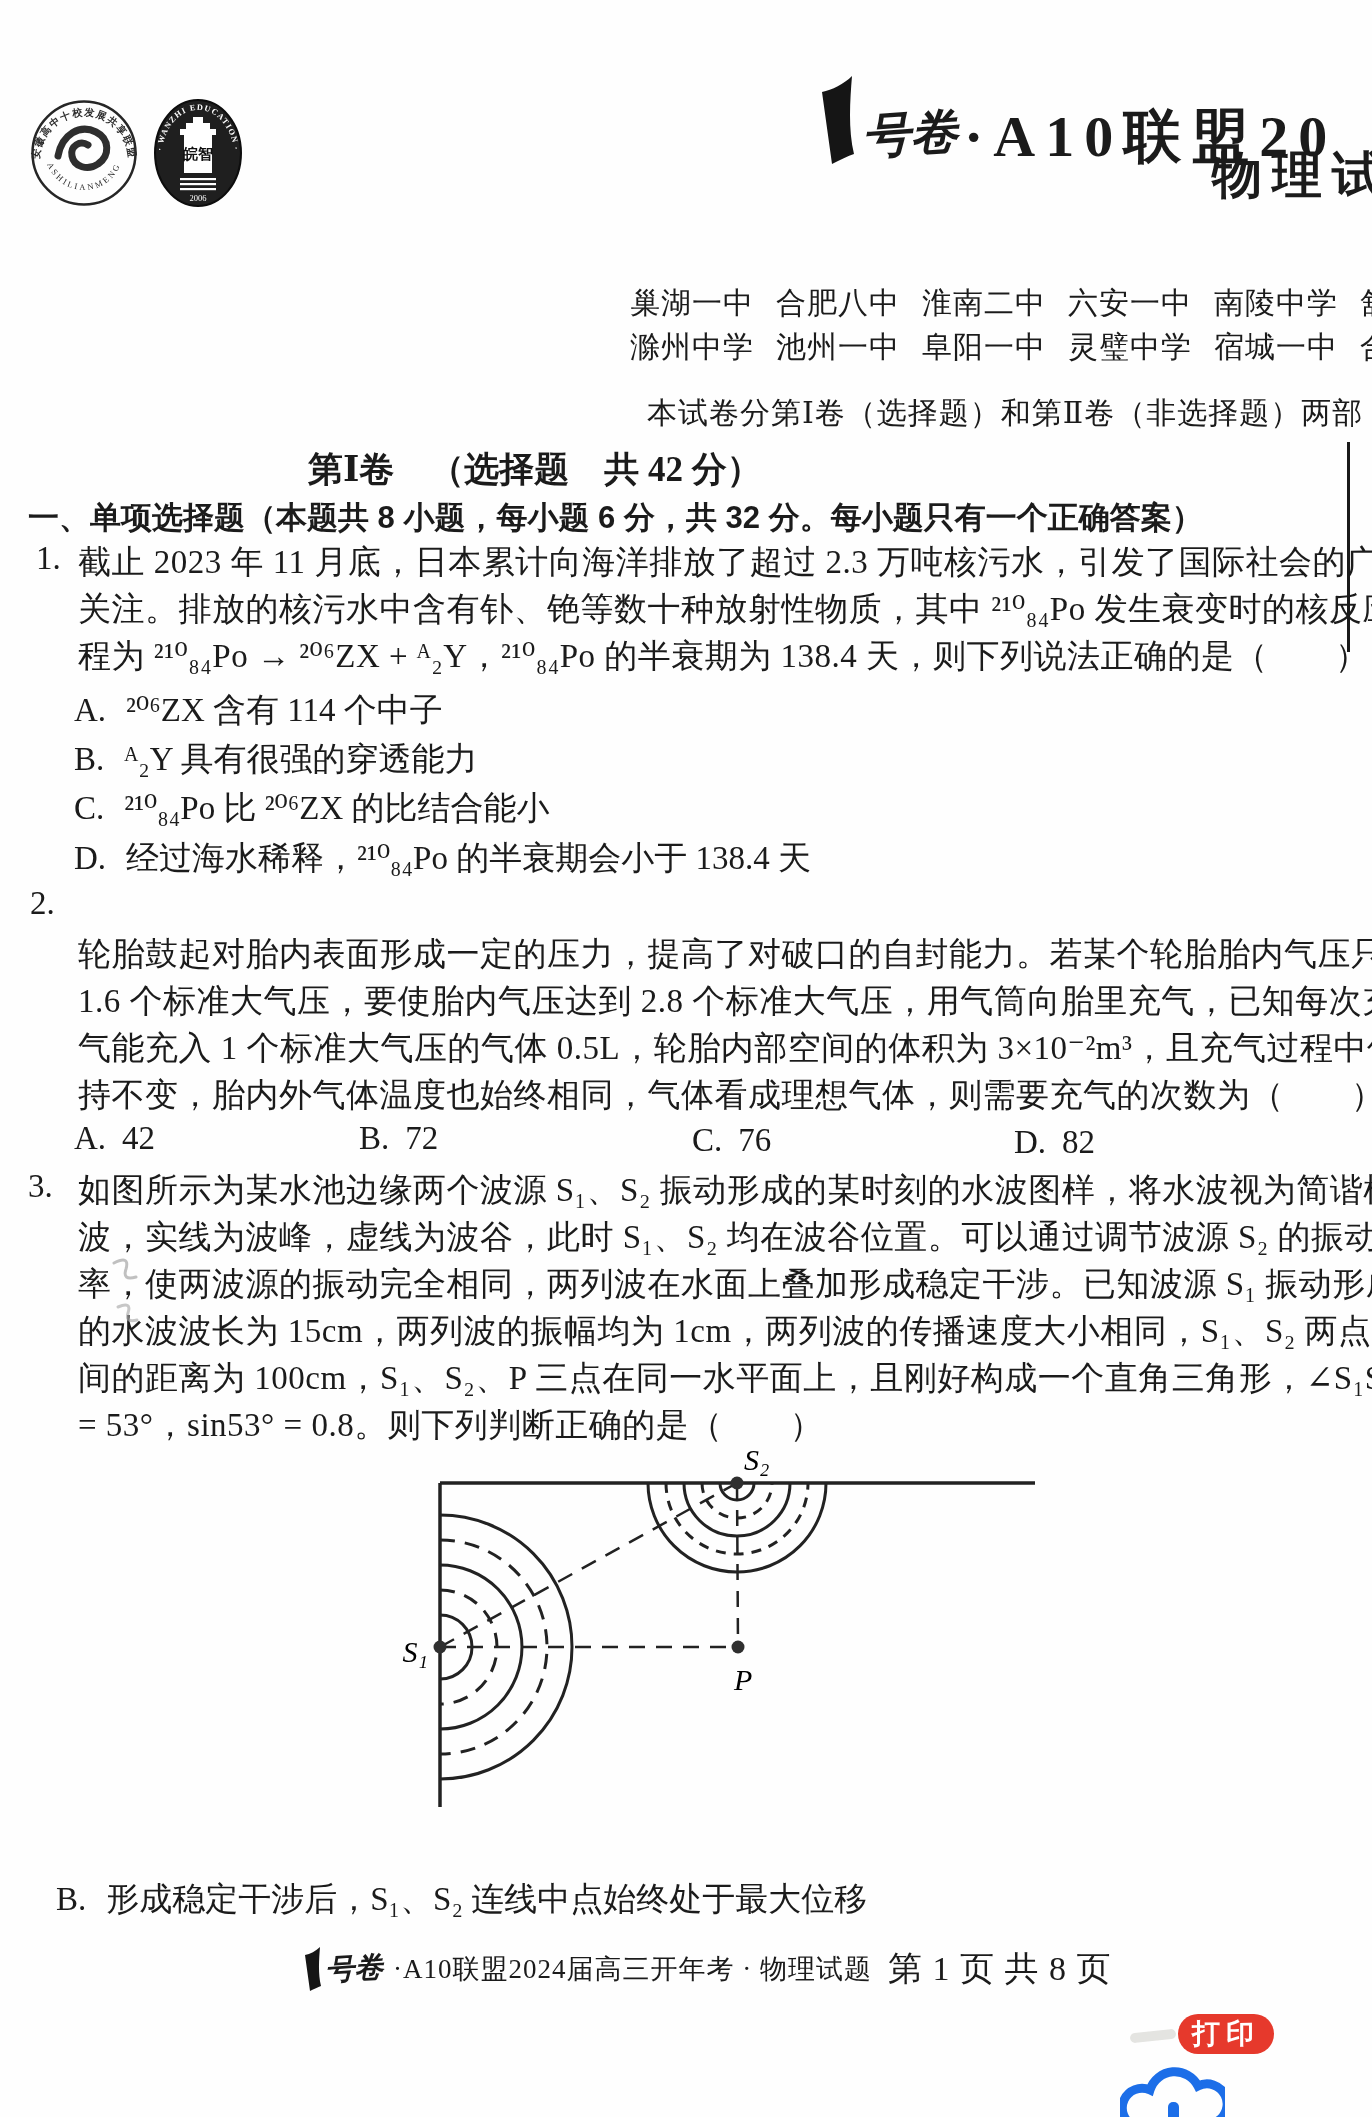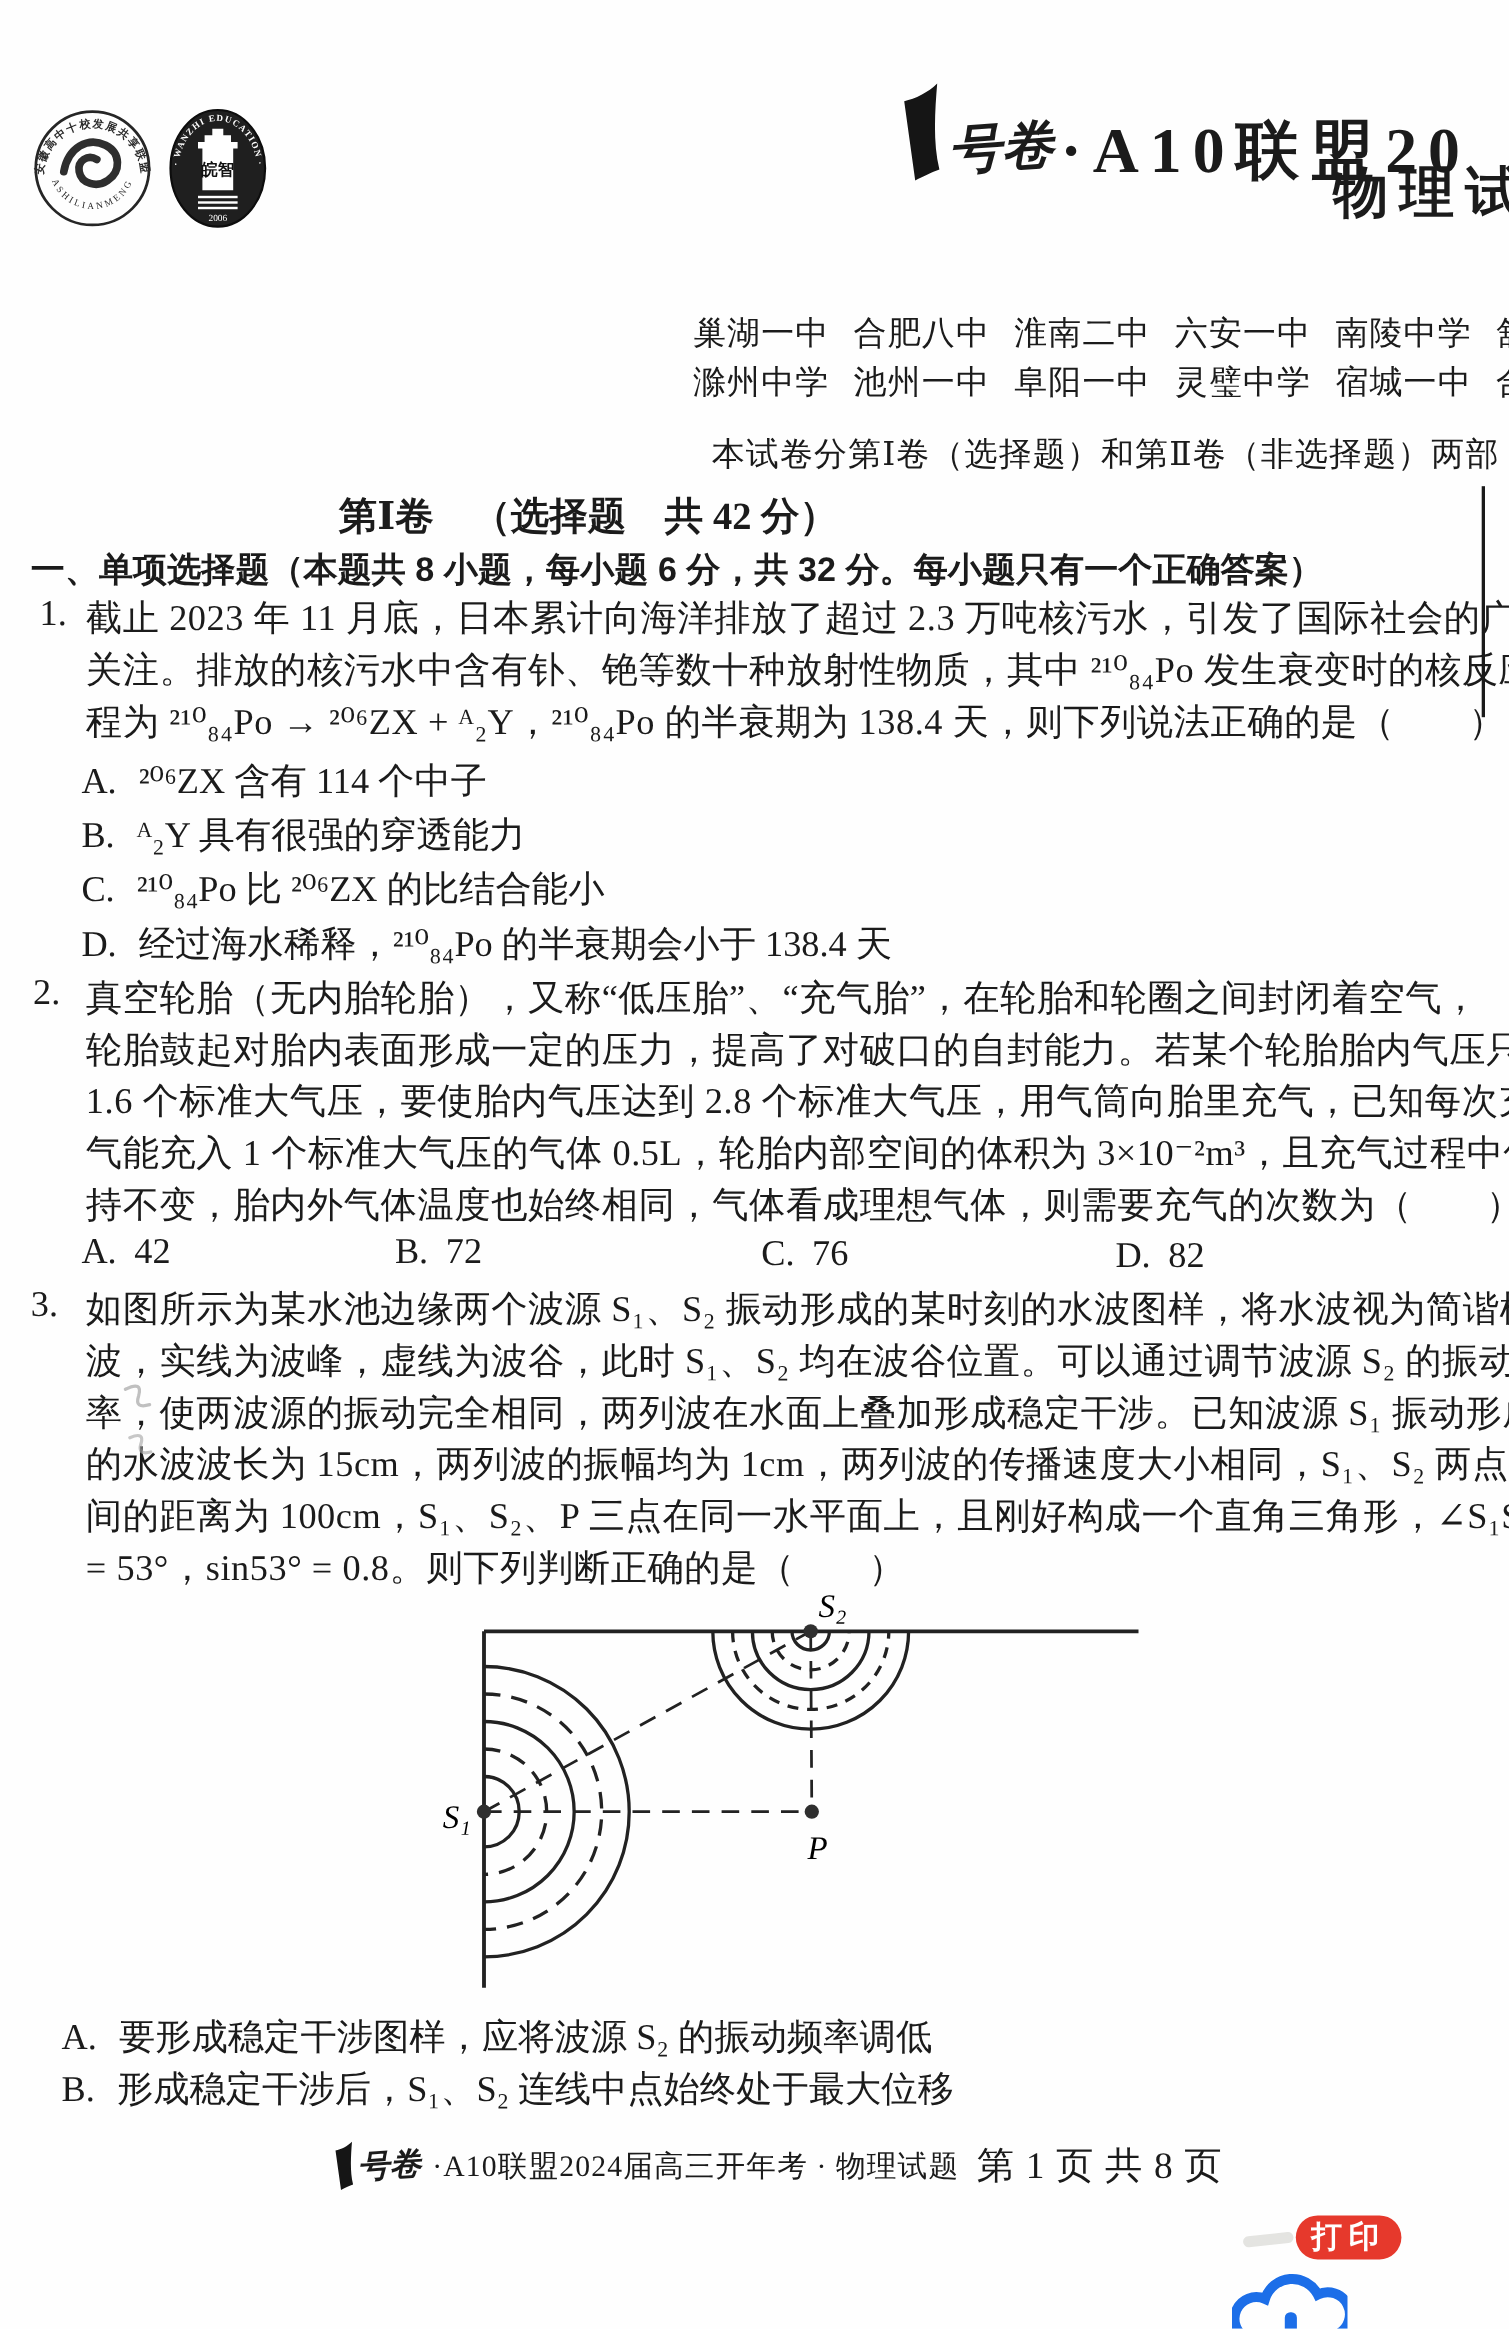--- a/index.html
+++ b/index.html
@@ -116,21 +116,20 @@
     <span class="olab">B.</span><span>ᴬ₂Y 具有很强的穿透能力</span>
   </div>
   <div class="opt" style="left:74px;top:786px">
     <span class="olab">C.</span><span>²¹⁰₈₄Po 比 ²⁰⁶ZX 的比结合能小</span>
   </div>
   <div class="opt" style="left:74px;top:836px">
     <span class="olab">D.</span><span>经过海水稀释，²¹⁰₈₄Po 的半衰期会小于 138.4 天</span>
   </div>
 
   <div class="qnum" style="left:30px;top:885px">2.</div>
-  <div class="ln" style="top:885px">真空轮胎（无内胎轮胎），又称“低压胎”、“充气胎”，在轮胎和轮圈之间封闭着空气，</div>
   <div class="ln" style="top:932px">轮胎鼓起对胎内表面形成一定的压力，提高了对破口的自封能力。若某个轮胎胎内气压只有</div>
   <div class="ln" style="top:979px">1.6 个标准大气压，要使胎内气压达到 2.8 个标准大气压，用气筒向胎里充气，已知每次充</div>
   <div class="ln" style="top:1026px">气能充入 1 个标准大气压的气体 0.5L，轮胎内部空间的体积为 3×10⁻²m³，且充气过程中保</div>
   <div class="ln" style="top:1073px">持不变，胎内外气体温度也始终相同，气体看成理想气体，则需要充气的次数为（　　）</div>
 
   <div class="opt opt2" style="left:74px;top:1120px">
     <span class="olab">A.</span><span>42</span>
   </div>
   <div class="opt opt2" style="left:359px;top:1120px">
     <span class="olab">B.</span><span>72</span>
@@ -173,23 +172,20 @@
 
     <circle cx="42" cy="205" r="6.5" fill="#2f2f2f"></circle>
     <circle cx="339" cy="41" r="6.5" fill="#2f2f2f"></circle>
     <circle cx="340" cy="205" r="6.5" fill="#2f2f2f"></circle>
 
     <text x="30" y="220" font-size="30" font-style="italic" text-anchor="end">S₁</text>
     <text x="346" y="28" font-size="30" font-style="italic">S₂</text>
     <text x="336" y="248" font-size="30" font-style="italic">P</text>
   </svg>
 
-  <div class="opt" style="left:56px;top:1830px">
-    <span class="olab">A.</span><span>要形成稳定干涉图样，应将波源 S₂ 的振动频率调低</span>
-  </div>
   <div class="opt" style="left:56px;top:1877px">
     <span class="olab">B.</span><span>形成稳定干涉后，S₁、S₂ 连线中点始终处于最大位移</span>
   </div>
 
   <div class="footer">
     <svg width="20" height="46" viewBox="0 0 40 92">
       <path d="M34 2 C26 10 14 16 4 18 L14 90 C22 86 30 82 36 80 C30 56 32 26 34 2 Z" fill="#151515"></path>
     </svg>
     <span class="fscript">号卷</span>
     <span class="ftext">·A10联盟2024届高三开年考 · 物理试题</span>

